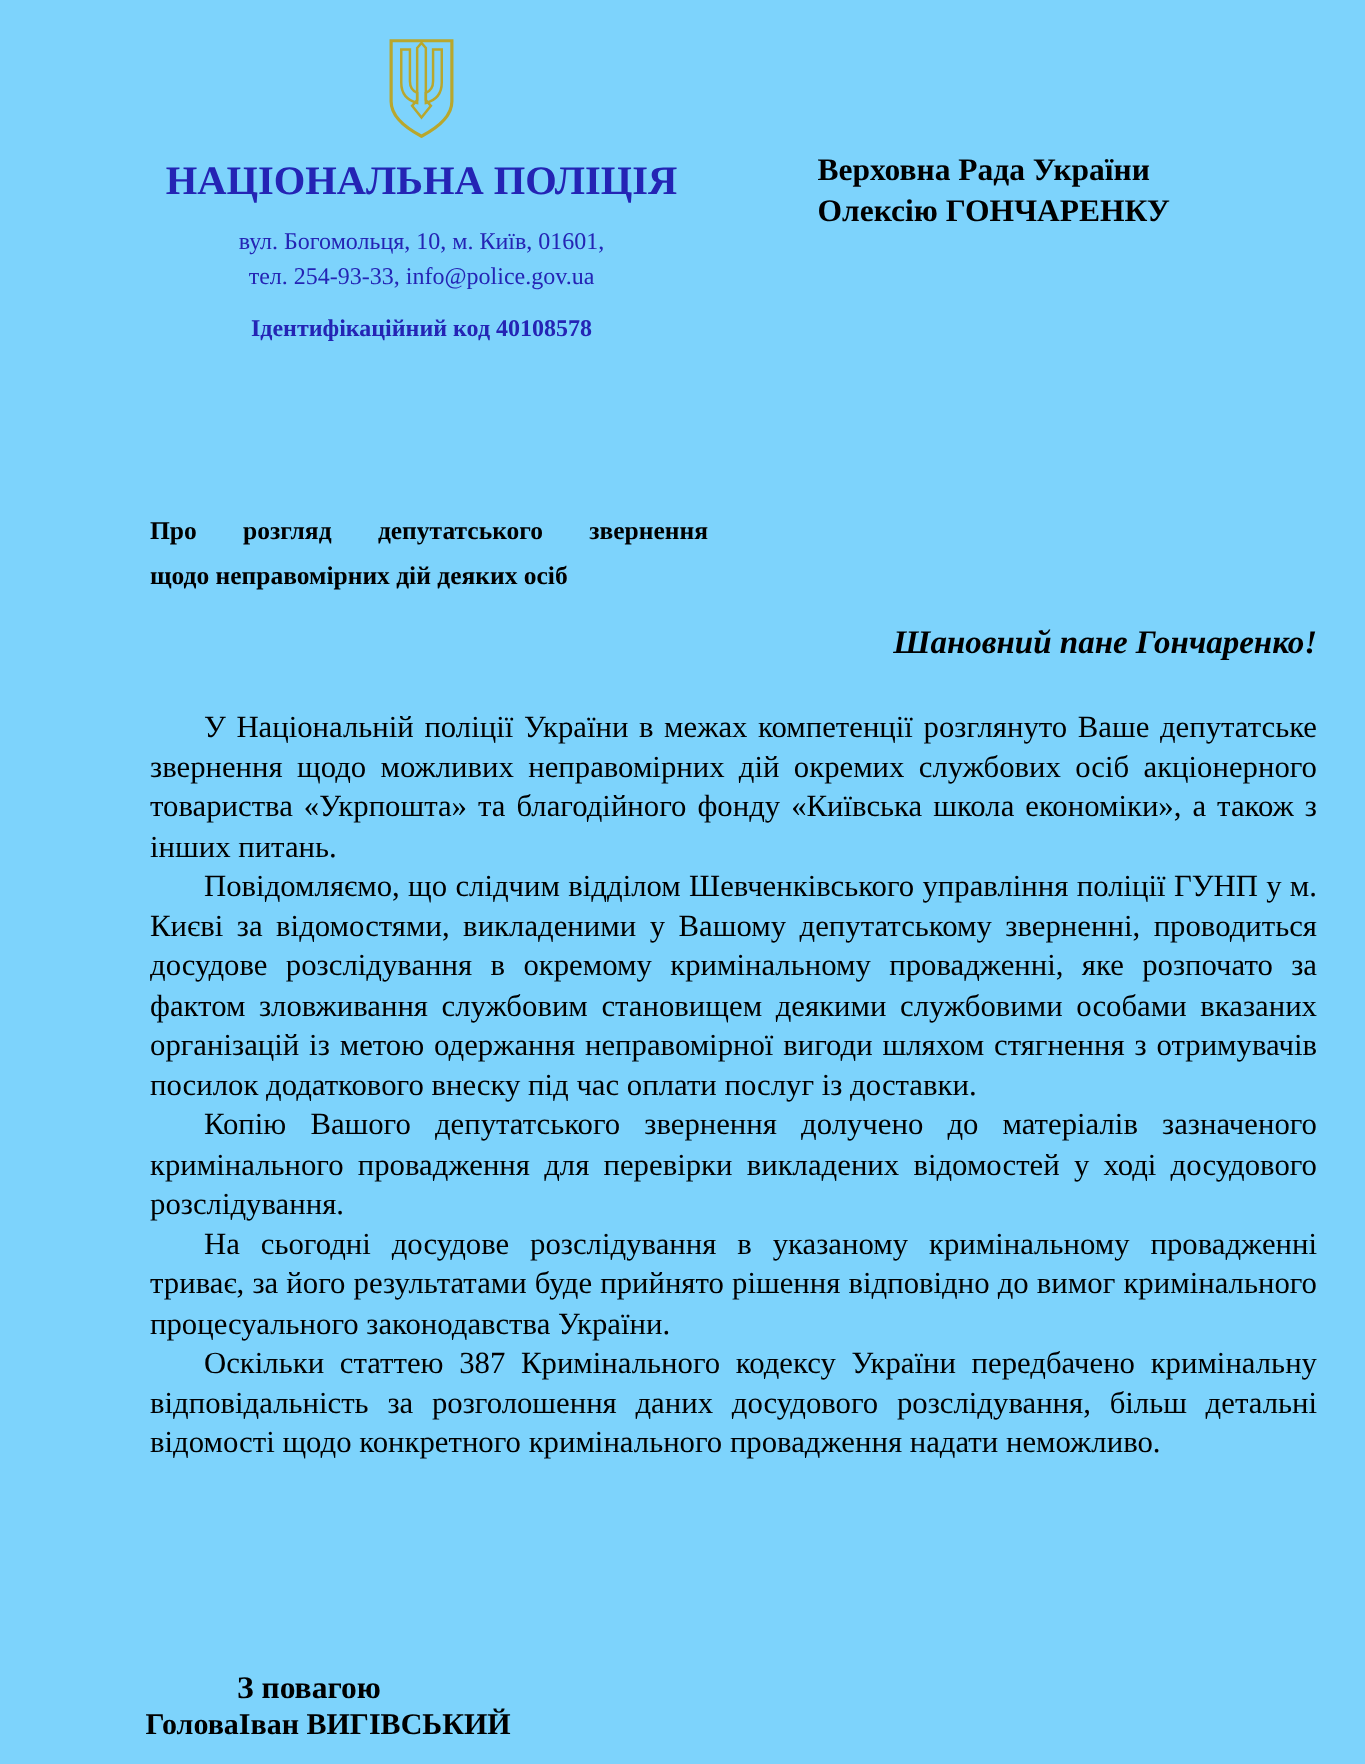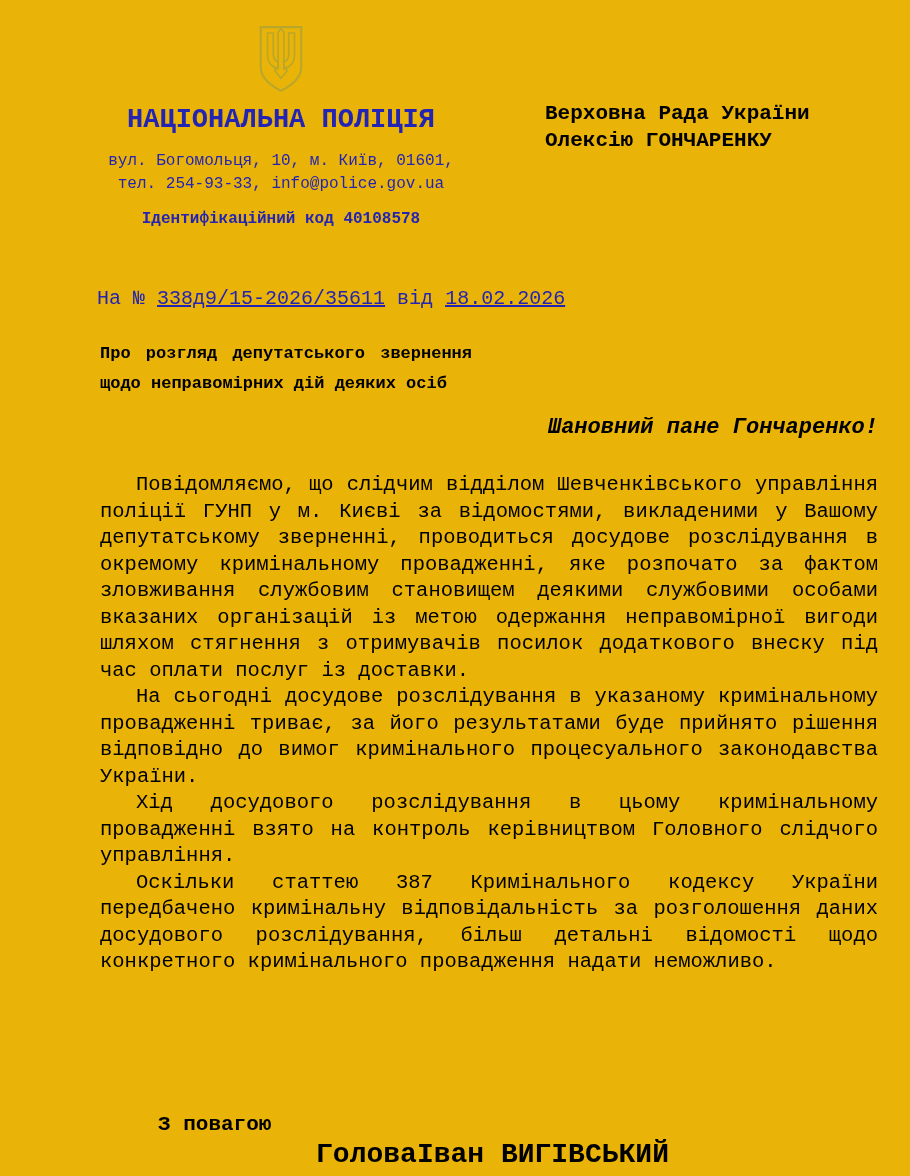--- a/index.html
+++ b/index.html
@@ -1,21 +1,21 @@
 <!DOCTYPE html>
 <html><head>
 <meta charset="utf-8">
 <style>
   html, body { margin: 0; padding: 0; background: #ffffff; }
   .page {
     position: relative;
     width: 910px;
     height: 1176px;
-    background: #eab308;
-    font-family: Liberation Mono, monospace;
+    background: #7dd3fc;
+    font-family: Liberation Serif, serif;
     color: #000000;
     overflow: hidden;
   }
   
   .header-left {
     position: absolute;
     left: 62px; top: 24px;
     width: 438px;
     text-align: center;
     color: #2424b4;
@@ -92,22 +92,22 @@
     position: absolute;
     left: 158px; top: 1113px;
     font-size: 21px;
     font-weight: bold;
   }
   .sig-row {
     position: absolute;
     left: 97px; top: 1139px;
     width: 791px;
     display: flex;
-    justify-content: center;
-    font-size: 28px;
+    justify-content: flex-start;
+    font-size: 20px;
     font-weight: bold;
   }
   .emblem-stroke { fill: none; stroke: #b9a72c; }
 </style>
 </head>
 <body>
 
 <div class="page">
 
   <div class="header-left">
@@ -127,38 +127,33 @@
       <div>тел. 254-93-33,  info@police.gov.ua</div>
     </div>
     <div class="idcode">Ідентифікаційний код 40108578</div>
   </div>
 
   <div class="recipient">
     <div class="bold">Верховна Рада України</div>
     <div class="bold">Олексію ГОНЧАРЕНКУ</div>
   </div>
 
-  <div class="ref-line">
-    <span>На №</span>
-    <span class="u">338д9/15-2026/35611</span>
-    <span>від</span>
-    <span class="u">18.02.2026</span>
-  </div>
 
   <div class="subject">
     <div class="just">Про розгляд депутатського звернення</div>
     <div>щодо неправомірних дій деяких осіб</div>
   </div>
 
   <div class="salutation">Шановний пане Гончаренко!</div>
 
   <div class="body-text">
+    <p>У Національній поліції України в межах компетенції розглянуто Ваше депутатське звернення щодо можливих неправомірних дій окремих службових осіб акціонерного товариства «Укрпошта» та благодійного фонду «Київська школа економіки», а також з інших питань.</p>
     <p>Повідомляємо, що слідчим відділом Шевченківського управління поліції ГУНП у м. Києві за відомостями, викладеними у Вашому депутатському зверненні, проводиться досудове розслідування в окремому кримінальному провадженні, яке розпочато за фактом зловживання службовим становищем деякими службовими особами вказаних організацій із метою одержання неправомірної вигоди шляхом стягнення з отримувачів посилок додаткового внеску під час оплати послуг із доставки.</p>
+    <p>Копію Вашого депутатського звернення долучено до матеріалів зазначеного кримінального провадження для перевірки викладених відомостей у ході досудового розслідування.</p>
     <p>На сьогодні досудове розслідування в указаному кримінальному провадженні триває, за його результатами буде прийнято рішення відповідно до вимог кримінального процесуального законодавства України.</p>
-    <p>Хід досудового розслідування в цьому кримінальному провадженні взято на контроль керівництвом Головного слідчого управління.</p>
     <p>Оскільки статтею 387 Кримінального кодексу України передбачено кримінальну відповідальність за розголошення даних досудового розслідування, більш детальні відомості щодо конкретного кримінального провадження надати неможливо.</p>
   </div>
 
   <div class="closing">З повагою</div>
   <div class="sig-row">
     <span>Голова</span>
     <span>Іван ВИГІВСЬКИЙ</span>
   </div>
 
 </div>

